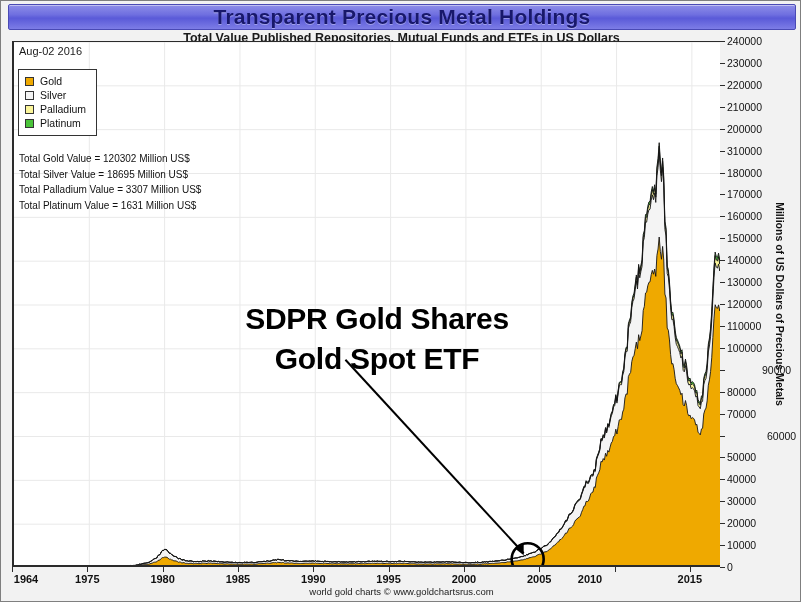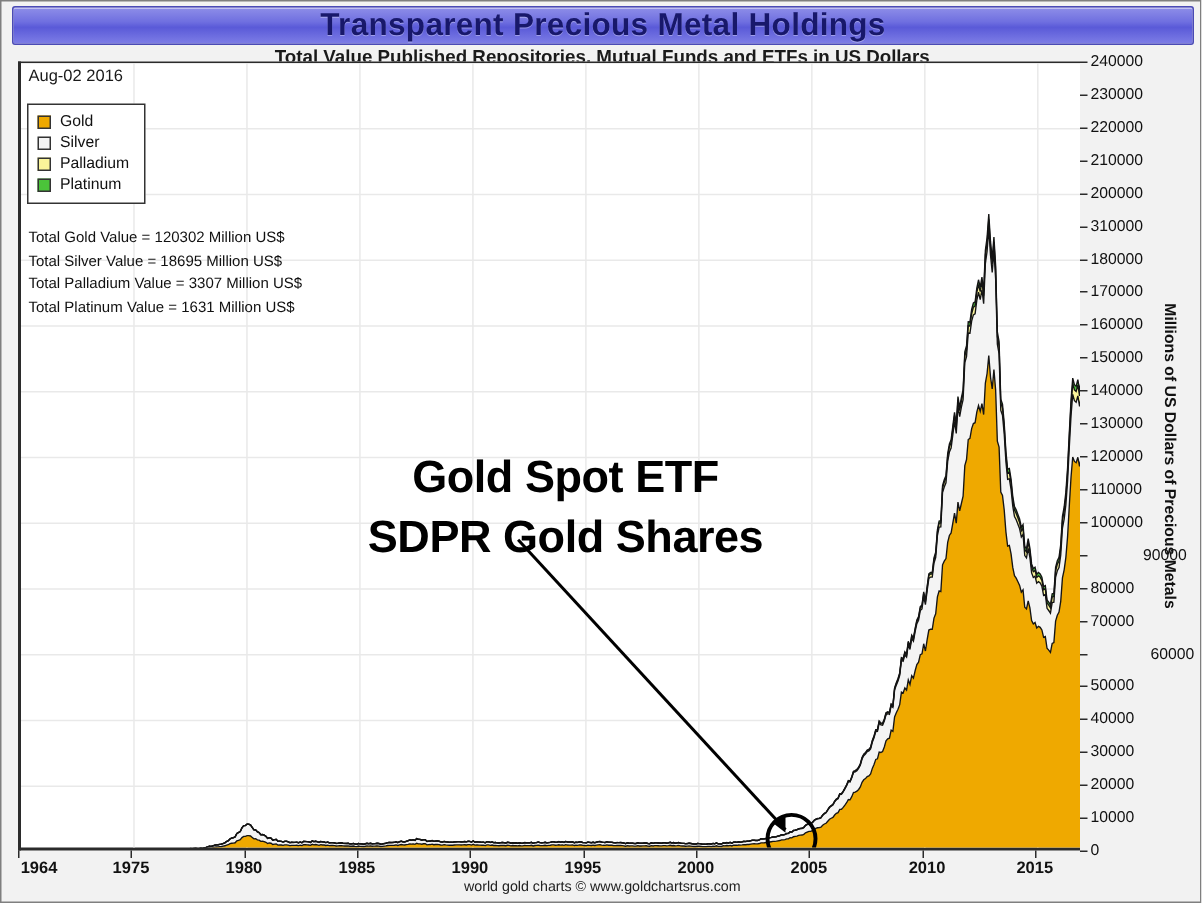--- a/index.html
+++ b/index.html
@@ -190,22 +190,22 @@
     </div>
 
   <div id="totals">
       <div class="tt">Total Gold Value = 120302 Million US$</div>
       <div class="tt">Total Silver Value = 18695 Million US$</div>
       <div class="tt">Total Palladium Value = 3307 Million US$</div>
       <div class="tt">Total Platinum Value = 1631 Million US$</div>
     </div>
 
   <div id="anno">
+    <div class="l">SDPR Gold Shares</div>
     <div class="l">Gold Spot ETF</div>
-    <div class="l">SDPR Gold Shares</div>
   </div>
 
   <div id="yaxis">
       <div class="ytickmark" style="top: 526px;"></div>
       <div class="ytick" style="top: 526px;">0</div>
       <div class="ytickmark" style="top: 504.083px;"></div>
       <div class="ytick" style="top: 504.083px;">10000</div>
       <div class="ytickmark" style="top: 482.167px;"></div>
       <div class="ytick" style="top: 482.167px;">20000</div>
       <div class="ytickmark" style="top: 460.25px;"></div>
@@ -268,20 +268,20 @@
       <div class="xtick" style="left: 225.957px;">1985</div>
       <div class="xtickmark" style="left: 301.277px;"></div>
       <div class="xtick" style="left: 301.277px;">1990</div>
       <div class="xtickmark" style="left: 376.596px;"></div>
       <div class="xtick" style="left: 376.596px;">1995</div>
       <div class="xtickmark" style="left: 451.915px;"></div>
       <div class="xtick" style="left: 451.915px;">2000</div>
       <div class="xtickmark" style="left: 527.234px;"></div>
       <div class="xtick" style="left: 527.234px;">2005</div>
       <div class="xtickmark" style="left: 602.553px;"></div>
-      <div class="xtick" style="left: 606px; text-align: right;">2010</div>
+      <div class="xtick" style="left: 578px; text-align: right;">2010</div>
       <div class="xtickmark" style="left: 677.872px;"></div>
       <div class="xtick" style="left: 677.872px;">2015</div>
     </div>
 
   <div id="footer">world gold charts © www.goldchartsrus.com</div>
 
 </div>
 
 </body></html>

